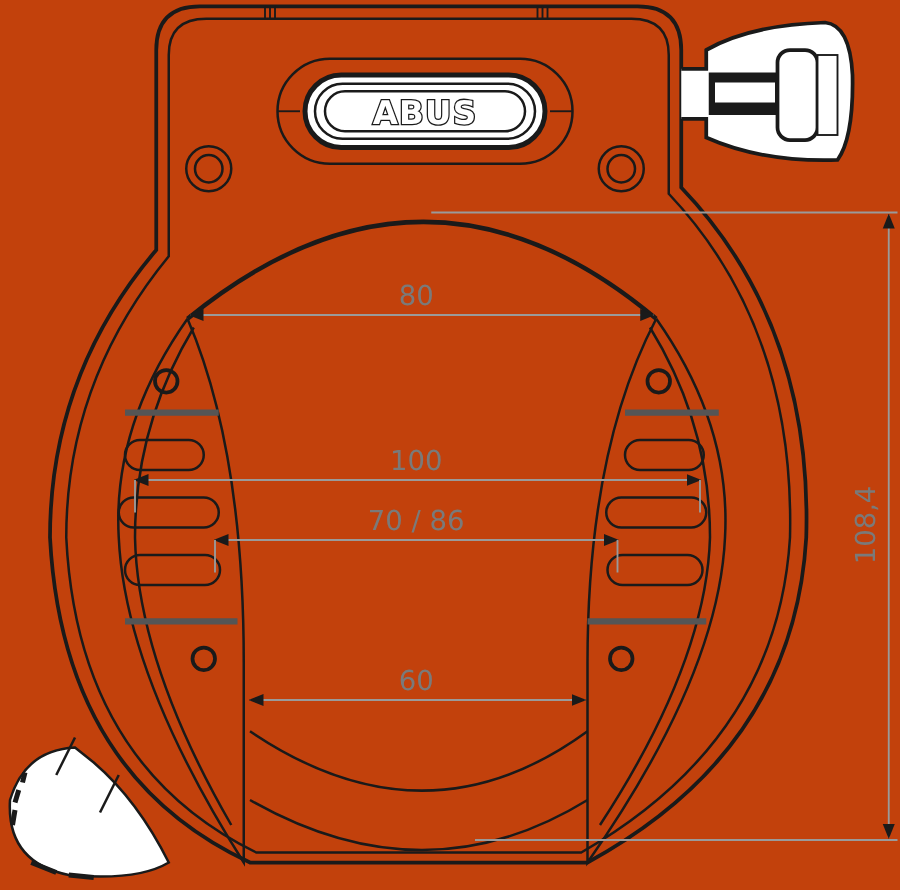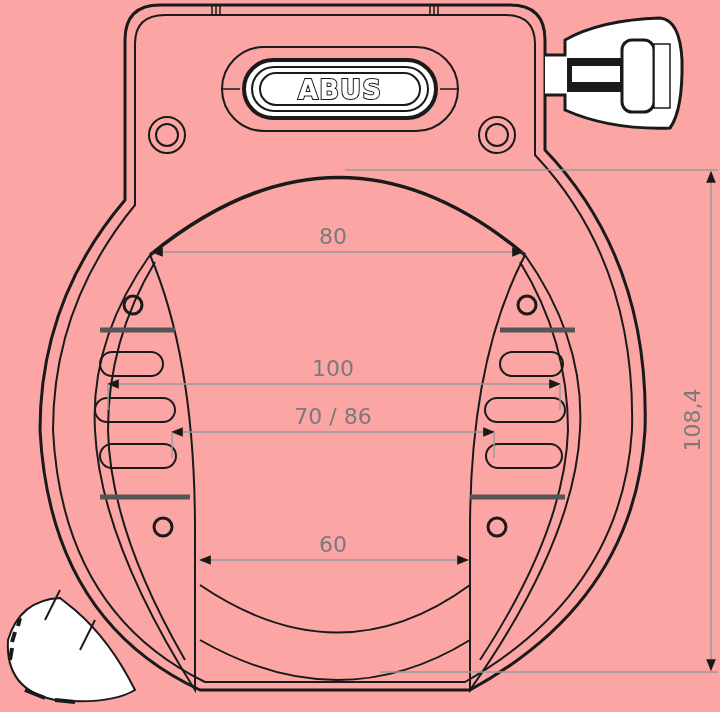--- a/index.html
+++ b/index.html
@@ -1,16 +1,16 @@
 <!DOCTYPE html>
 <html><head>
 <meta charset="utf-8">
 <style>
   html, body { margin: 0; padding: 0; background: #ffffff; }
-  #canvas { position: relative; width: 720px; height: 712px; overflow: hidden; background: #fca5a5; }
+  #canvas { position: relative; width: 720px; height: 712px; overflow: hidden; background: #c2410c; }
   svg { position: absolute; left: 0; top: 0; }
   .dim-label { font-family: "DejaVu Sans", sans-serif; fill: #7a7a7a; font-size: 22px; }
   .brand { font-family: "DejaVu Sans", sans-serif; font-weight: bold; font-size: 26px; fill: #fff; stroke: #1a1a1a; stroke-width: 2px; paint-order: stroke; letter-spacing: 1px; }
 </style>
 </head>
 <body>
 
 <div id="canvas">
 <svg width="720" height="712" viewBox="0 0 720 712" xmlns="http://www.w3.org/2000/svg">
   <defs>

